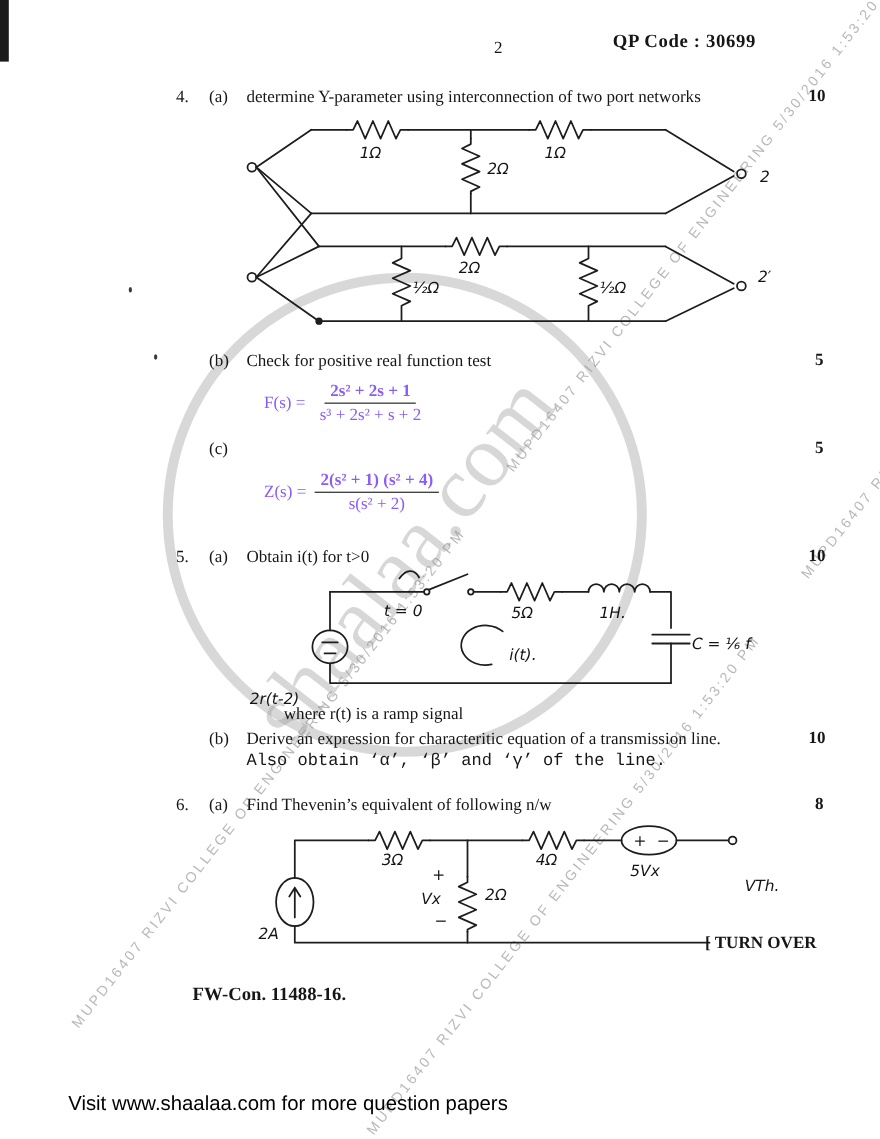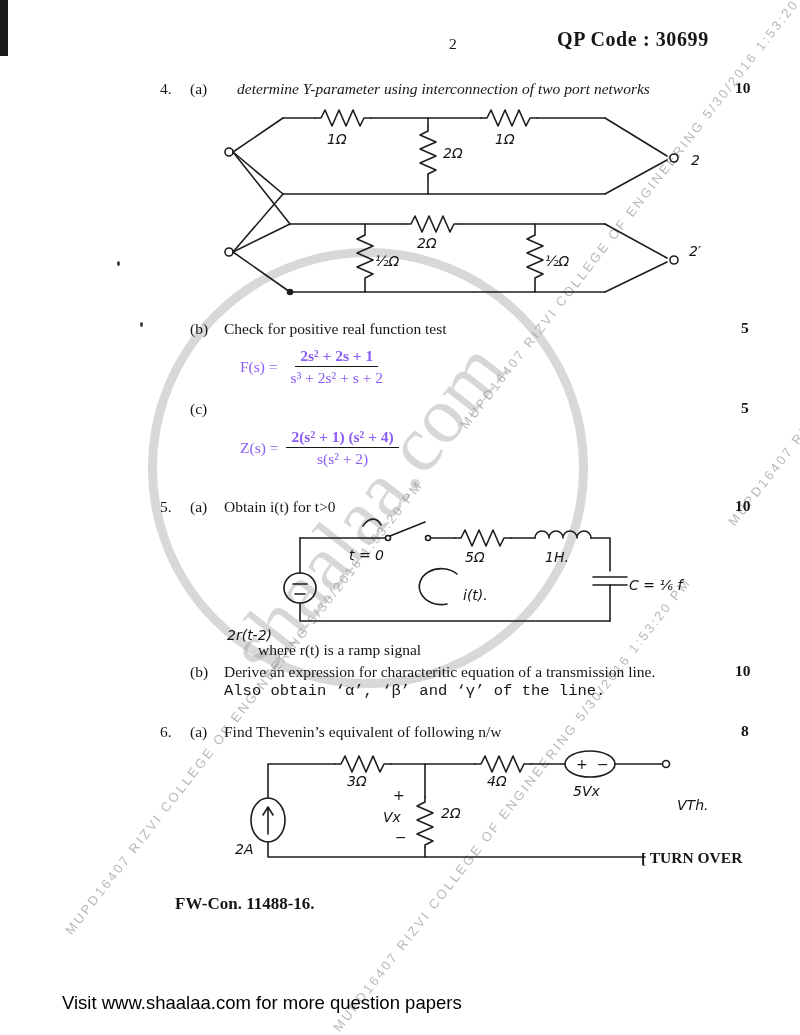--- a/index.html
+++ b/index.html
@@ -47,25 +47,25 @@
     <span>MUPD16407 RIZVI COLLEGE OF ENGINEERING 5/30/2016 1:53:20 PM</span><span class="gap"></span><span>MUPD16407 RIZVI COLLEGE OF ENGINEERING 5/30/2016 1:53:20 PM</span>
   </div>
   <div id="wm-circle"></div>
   <div id="wm-brand">shaalaa.com</div>
 
   <div class="corner-mark"></div>
   <div class="speck" style="left:140px; top:322px;"></div>
   <div class="speck" style="left:117px; top:261px;"></div>
 
   <div class="t" style="left:449px; top:35px;">2</div>
-  <div class="t b" style="left:557px; top:28px; font-size:20px; letter-spacing:0.6px;">QP Code : 30699</div>
+  <div class="t b" style="left:557px; top:28px; font-size:17px; letter-spacing:0.6px;">QP Code : 30699</div>
 
   <div class="t" style="left:160px; top:80px;">4.</div>
   <div class="t" style="left:190px; top:80px;">(a)</div>
-  <div class="t" style="left:237px; top:80px;font-style:italic;">determine Y-parameter using interconnection of two port networks</div>
+  <div class="t" style="left:224px; top:80px;">determine Y-parameter using interconnection of two port networks</div>
   <div class="t b" style="left:735px; top:79px;">10</div>
 
   <svg class="circuit" style="left:215px; top:102px;" width="500" height="205" viewBox="0 0 500 205">
     <g class="sk">
       <circle cx="14" cy="50" r="4"></circle>
       <path d="M18 50 L68 16 M18 50 L68 92"></path>
       <path d="M68 16 H100"></path>
       <path d="M100 16 l6 0 l4 -8 l7 16 l7 -16 l7 16 l7 -16 l7 16 l4 -8 l7 0"></path>
       <path d="M156 16 H266"></path>
       <path d="M266 16 l6 0 l4 -8 l7 16 l7 -16 l7 16 l7 -16 l7 16 l4 -8 l7 0"></path>

